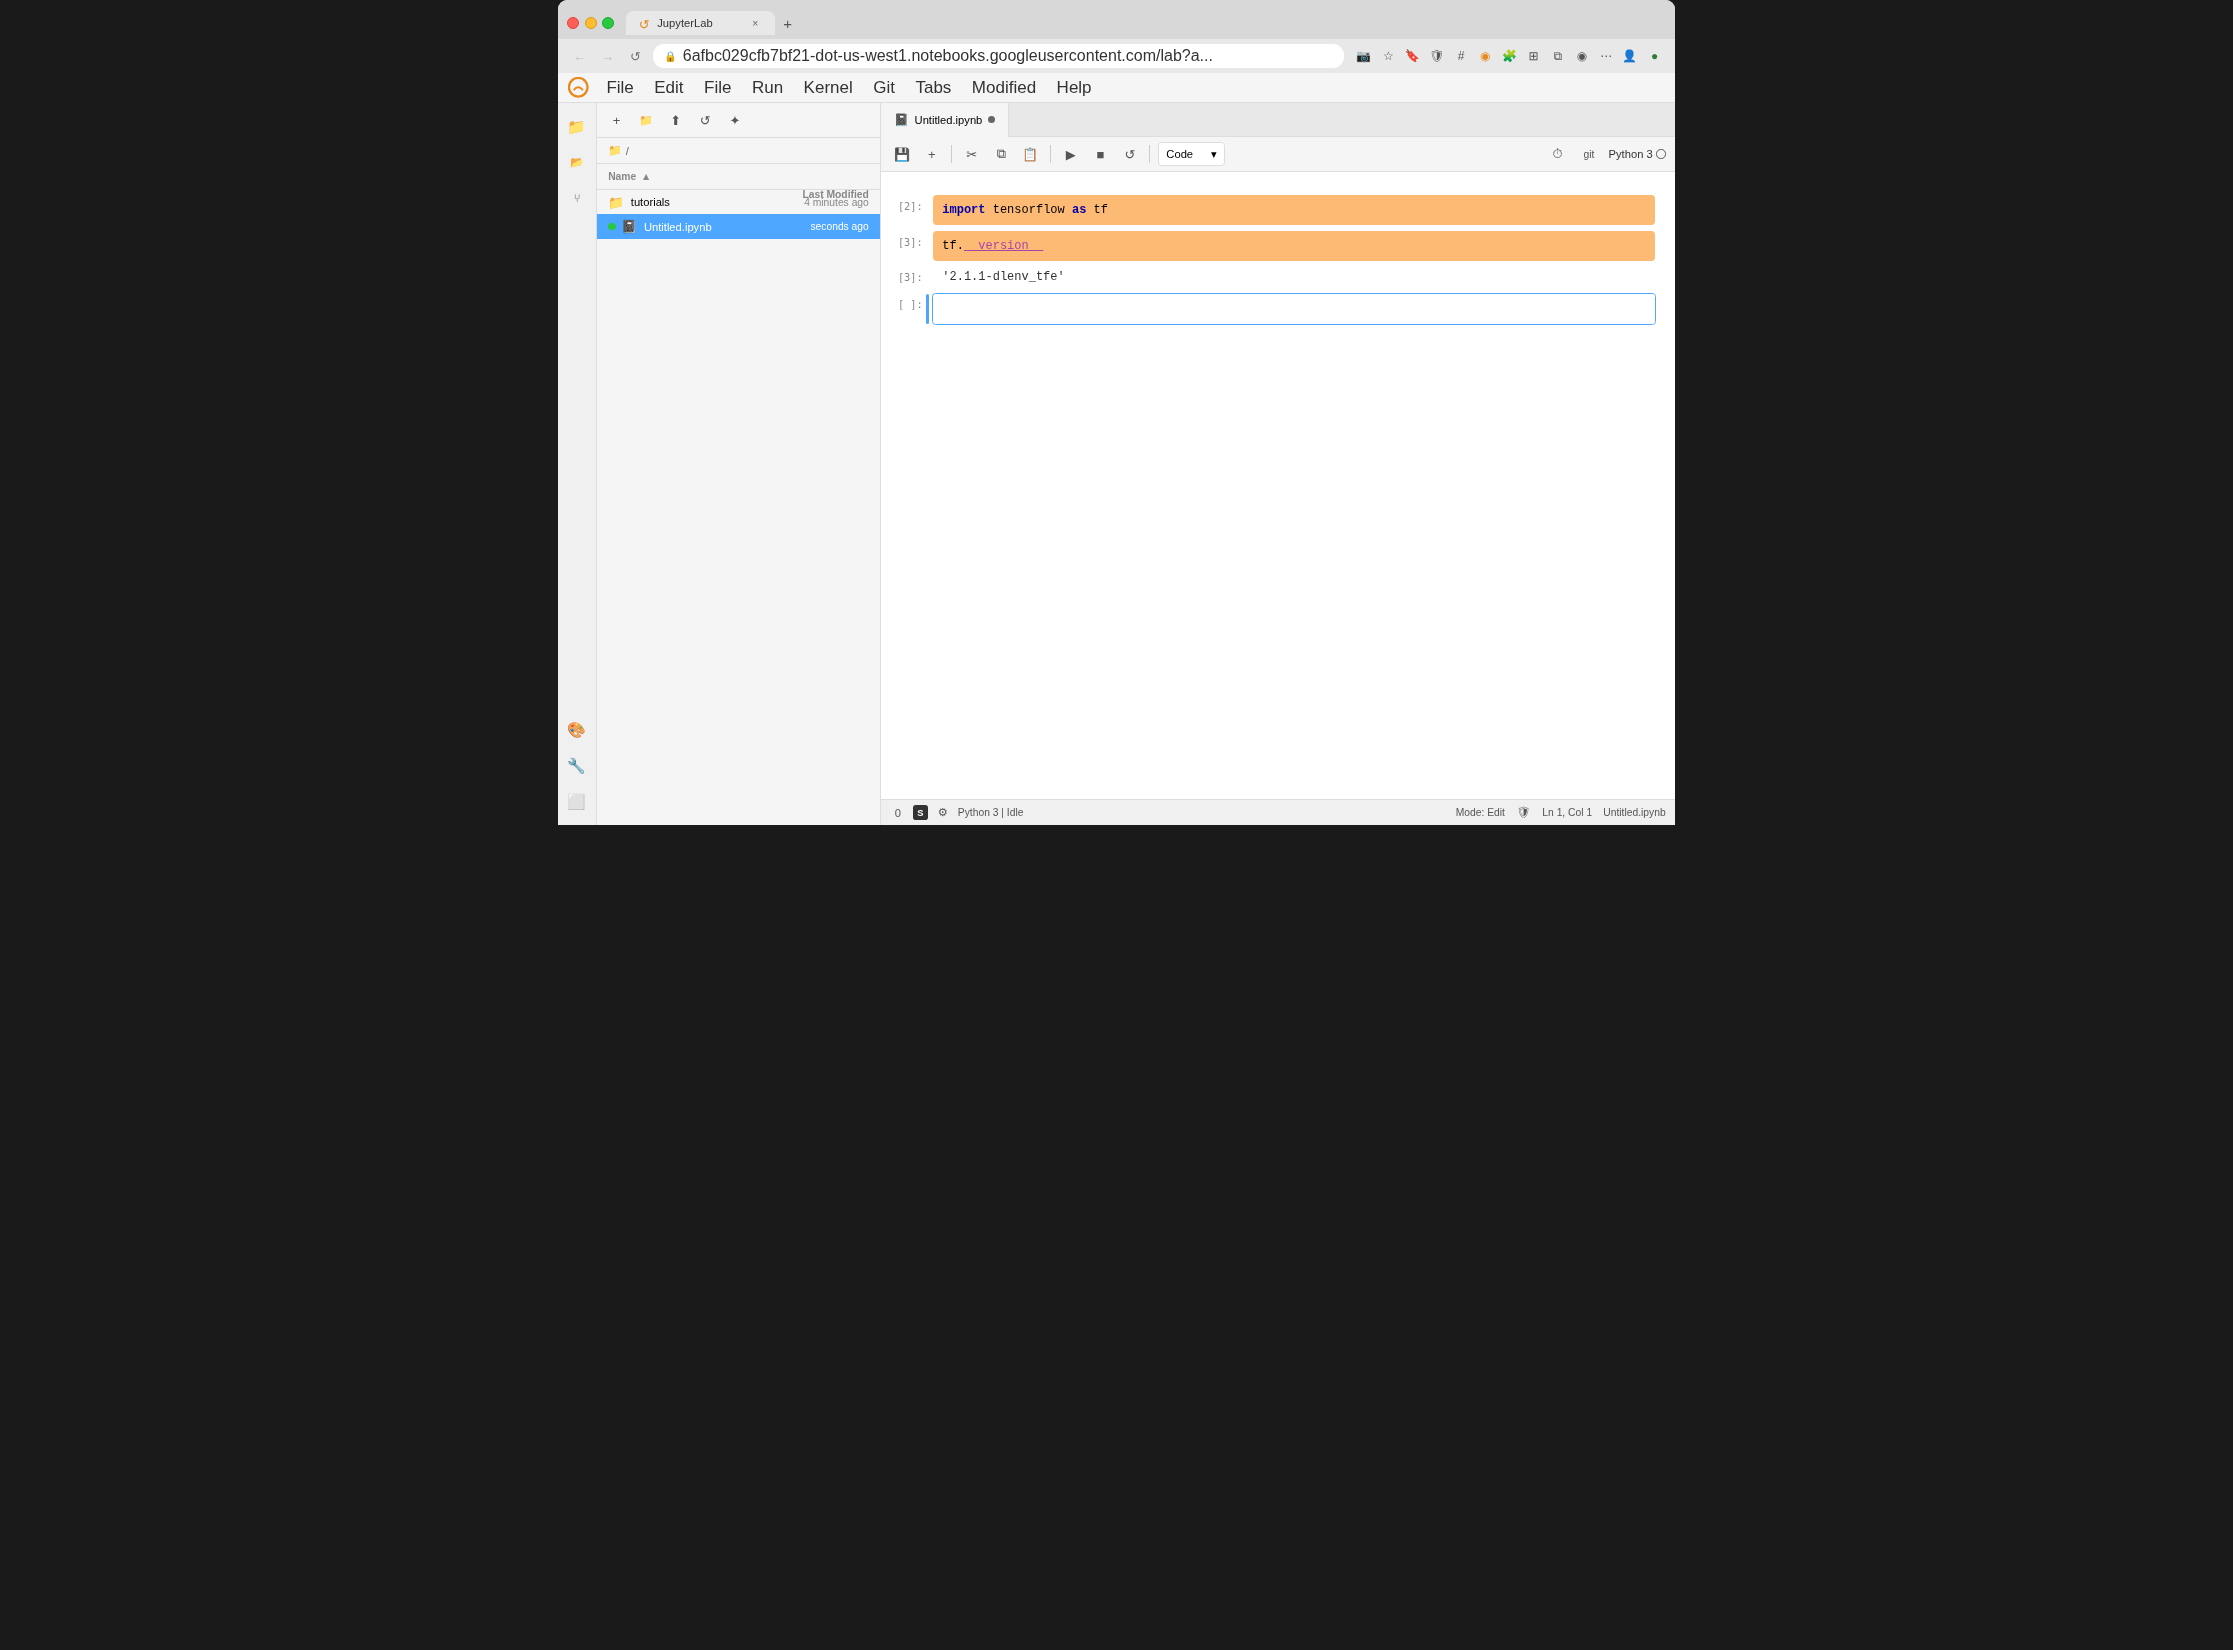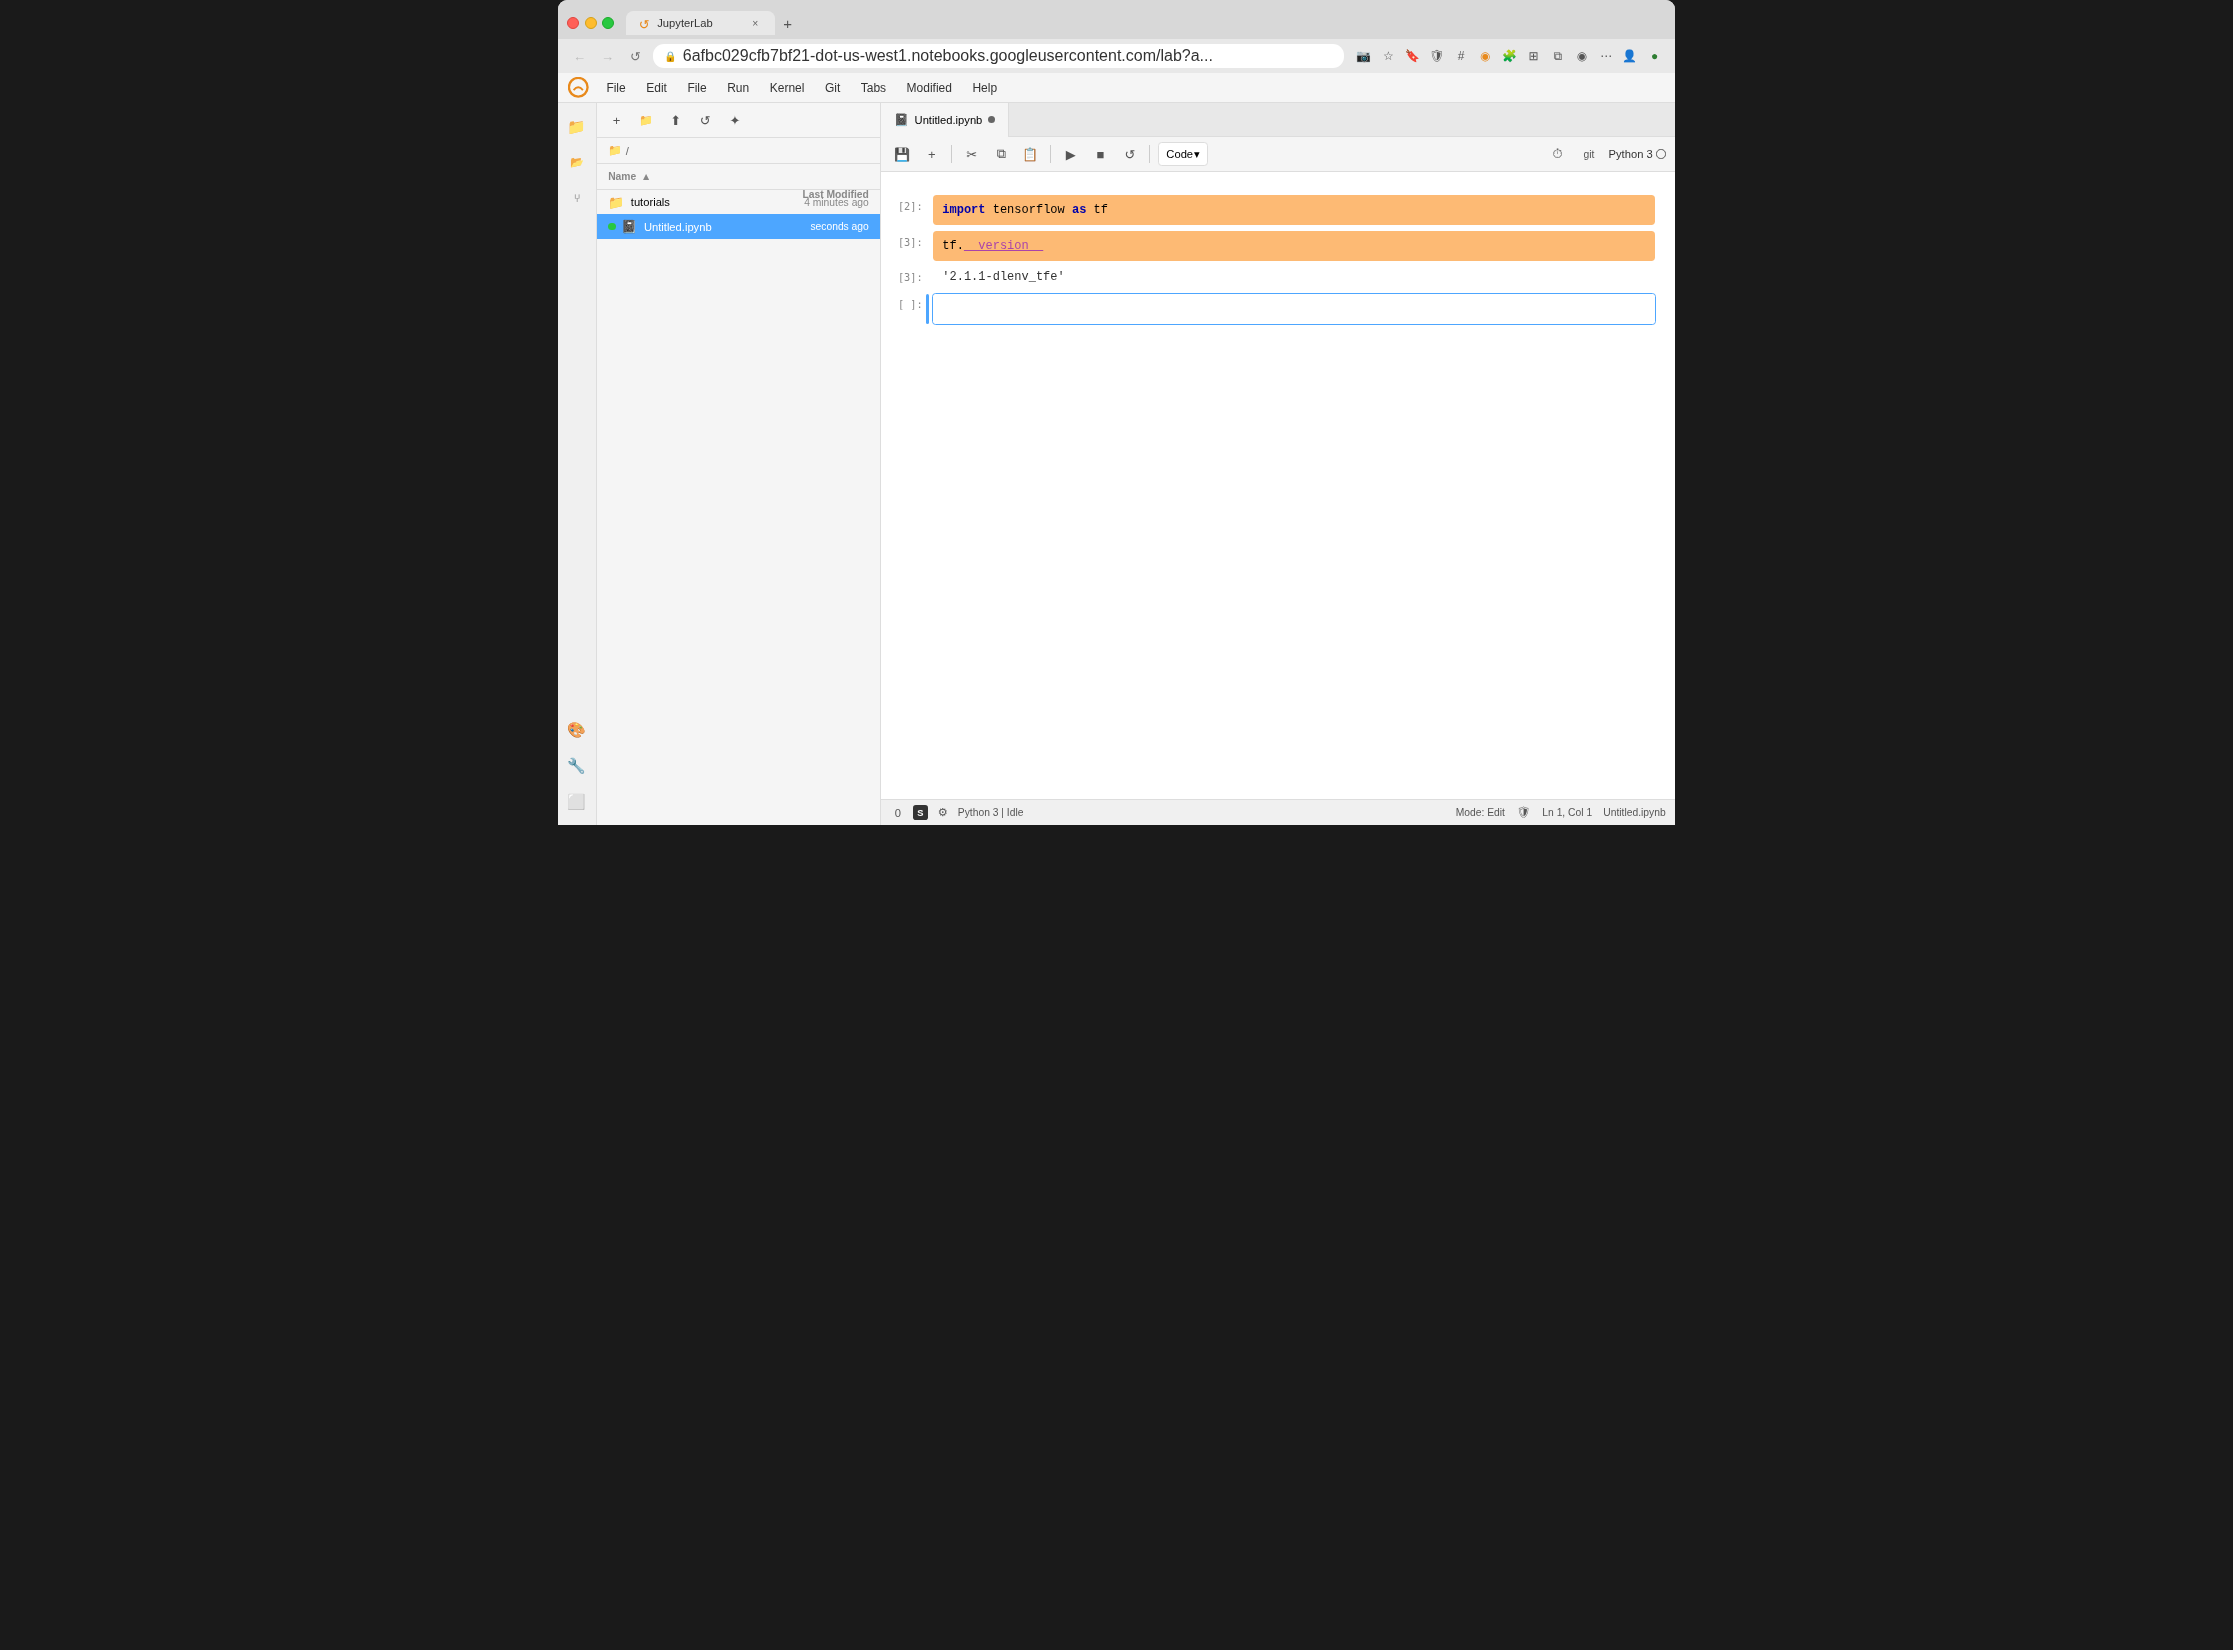--- a/index.html
+++ b/index.html
@@ -172,21 +172,21 @@
       width: 26px;
       height: 26px;
       margin-right: 3.7px;
       display: flex;
       align-items: center;
       justify-content: center;
     }
 
     .menu-item {
       padding: 3.7px 9.3px;
-      font-size: 12px;
+      font-size: 17px;
       color: #333;
       cursor: pointer;
       border-radius: 3.7px;
     }
 
     
     .main-layout {
       display: flex;
       flex: 1;
       overflow: hidden;
@@ -366,21 +366,21 @@
     .nb-separator {
       width: 0.9px;
       height: 18.6px;
       background: #ccc;
       margin: 0 1.9px;
     }
 
     .cell-type-select {
       display: flex;
       align-items: center;
-      gap: 1px;
+      gap: 18px;
       padding: 1.9px 7.5px;
       background: white;
       border: 0.9px solid #ddd;
       border-radius: 3.7px;
       font-size: 11.2px;
       cursor: pointer;
       height: 24px;
     }
 
     .nb-toolbar-right {

